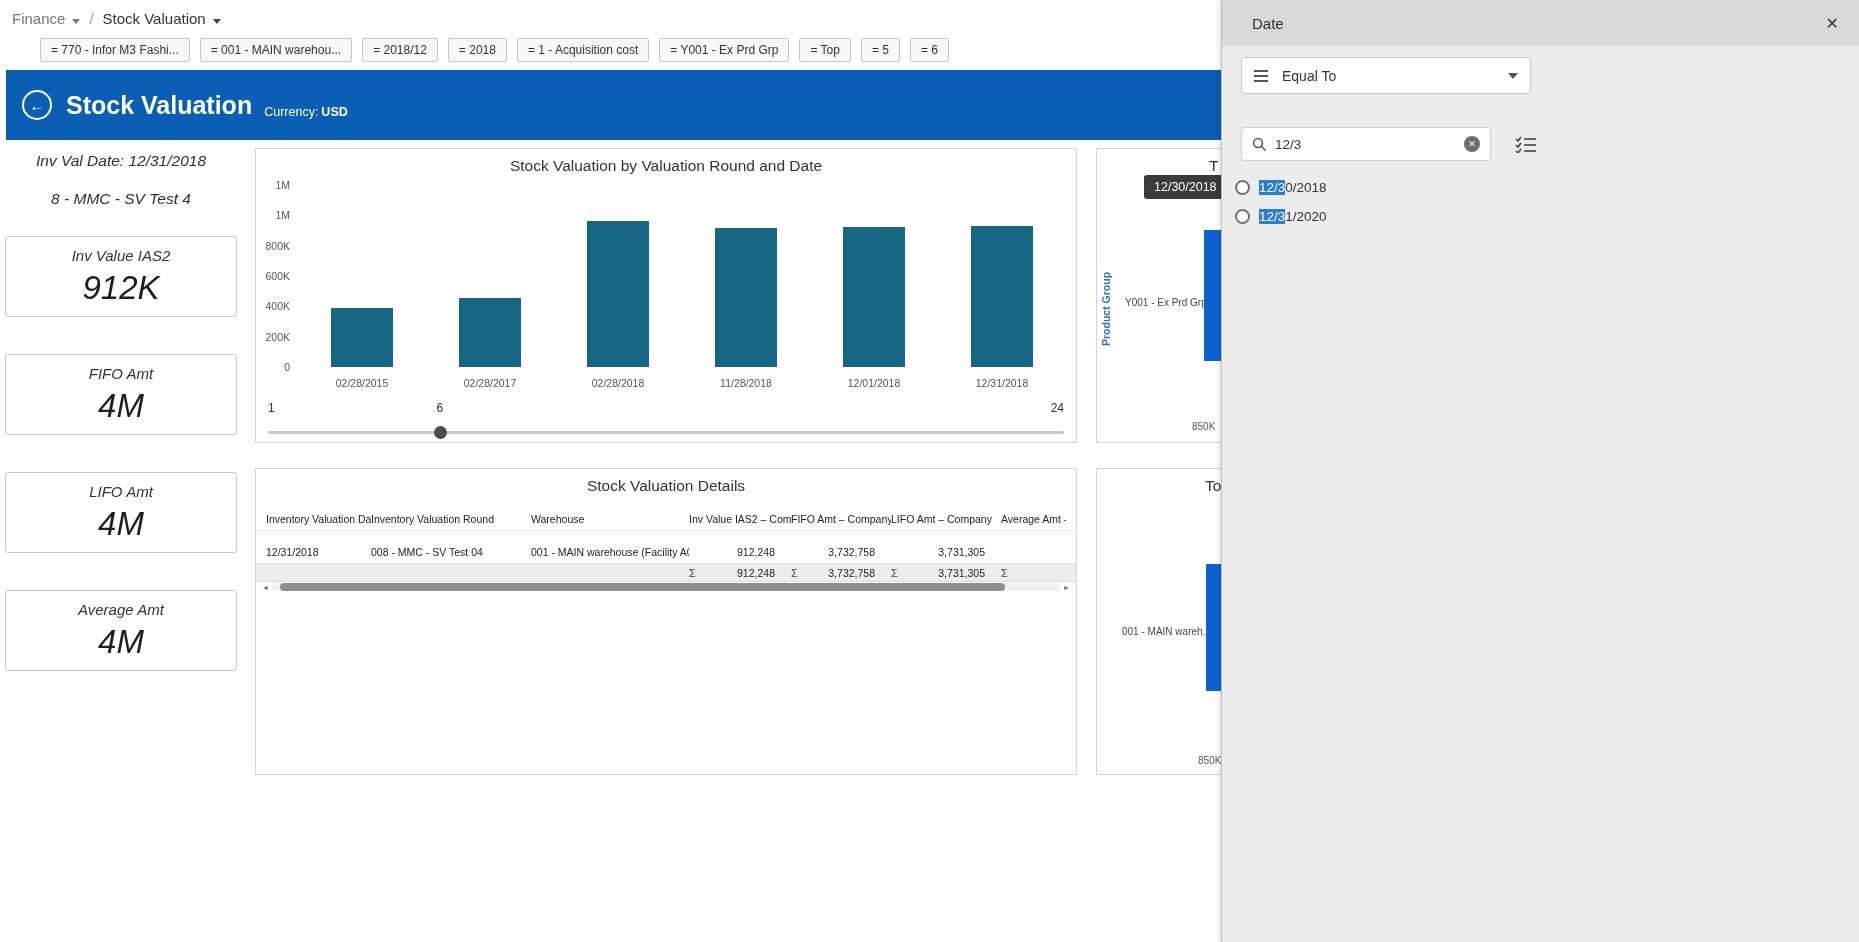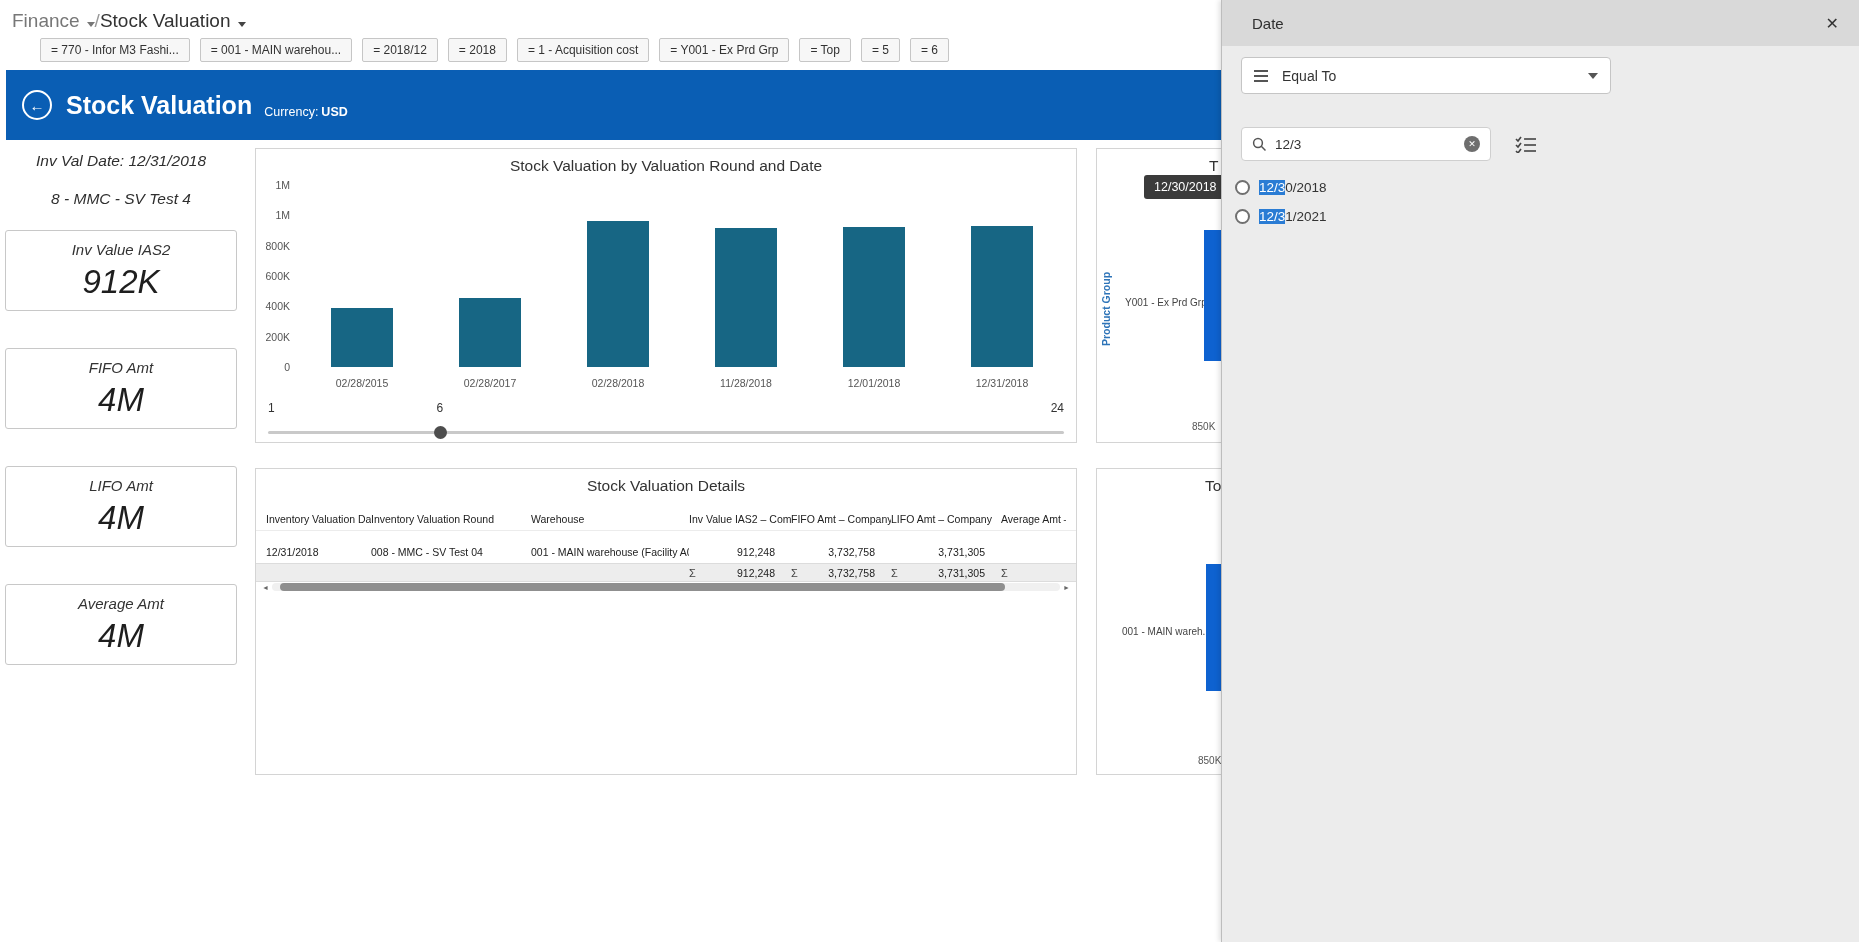--- a/index.html
+++ b/index.html
@@ -1,21 +1,21 @@
 <!DOCTYPE html>
 <html style="--banner: #0a5eb4; --bar: #176684; --rbar: #0e62d0; --hl: #2a7cd4; --tip: #3b3b3b;"><head>
 <meta charset="utf-8">
 <style>
   *{box-sizing:border-box;margin:0;padding:0;}
   html,body{width:1859px;height:942px;}
   body{position:relative;overflow:hidden;background:#fff;color:#333;
        font-family:"Liberation Sans",sans-serif;}
 
   
-  .breadcrumb{position:absolute;left:12px;top:10px;font-size:19px;display:flex;align-items:center;}
+  .breadcrumb{position:absolute;left:12px;top:10px;font-size:15px;display:flex;align-items:center;gap:9px;}
   .bc-muted{color:#777;cursor:pointer;}
   .bc-page{color:#333;cursor:pointer;}
   .bc-sep{color:#999;}
   .caret{display:inline-block;margin-left:7px;width:0;height:0;border-left:4px solid transparent;border-right:4px solid transparent;border-top:5px solid #777;}
   .bc-page .caret{border-top-color:#444;}
 
   
   .chips{position:absolute;left:8px;top:38px;display:flex;gap:10px;padding-left:32px;}
   .chip{font-size:12px;color:#333;background:#f7f7f7;border:1px solid #c6c6c6;border-radius:2px;padding:4px 10px;white-space:nowrap;cursor:pointer;}
 
@@ -23,21 +23,21 @@
   .banner{position:absolute;left:6px;top:70px;width:1215px;height:70px;background:var(--banner,#0a5eb4);color:#fff;display:flex;align-items:center;padding:0 16px;}
   .back-btn{width:30px;height:30px;border:2px solid #fff;border-radius:50%;display:flex;align-items:center;justify-content:center;font-size:15px;cursor:pointer;flex:0 0 auto;}
   .banner-title{font-size:25px;font-weight:bold;margin-left:14px;}
   .banner-currency{font-size:12.5px;margin-left:12px;margin-top:14px;}
   .banner-currency b{margin-left:3px;}
 
   
   .left-col{position:absolute;left:5px;top:152px;width:232px;text-align:center;font-style:italic;}
   .inv-date{font-size:15.5px;color:#2f2f2f;}
   .inv-sub{font-size:15.5px;color:#2f2f2f;margin-top:20px;}
-  #kpi-list{margin-top:22px;}
+  #kpi-list{margin-top:28px;}
   .kpi-card{border:1px solid #c8c8c8;border-radius:3px;background:#fff;height:81px;margin-bottom:37px;display:flex;flex-direction:column;align-items:center;justify-content:center;}
   .kpi-label{font-size:15px;color:#333;}
   .kpi-value{font-size:33px;color:#1e1e1e;margin-top:5px;}
 
   
   .card{position:absolute;background:#fff;border:1px solid #d4d4d4;}
   .card-title{position:absolute;left:0;right:0;top:8px;text-align:center;font-size:15.5px;color:#333;white-space:nowrap;}
 
   
   .main-chart{left:255px;top:148px;width:822px;height:295px;}
@@ -83,21 +83,21 @@
   .rc2-tick{position:absolute;left:101px;top:286px;font-size:10px;color:#555;}
 
   
   .tooltip{position:absolute;left:1144px;top:175px;background:var(--tip,#3b3b3b);color:#fff;font-size:12.5px;padding:5px 10px;border-radius:3px;z-index:5;white-space:nowrap;}
 
   
   .panel{position:absolute;left:1221px;top:0;width:638px;height:942px;background:#ececec;border-left:1px solid #bdbdbd;z-index:10;box-shadow:-2px 0 5px rgba(0,0,0,0.12);}
   .panel-header{height:46px;background:#d9d9d9;display:flex;align-items:center;padding:0 16px 0 30px;}
   .panel-title{font-size:15px;color:#2f2f2f;flex:1;}
   .panel-close{font-size:16px;color:#333;cursor:pointer;padding:2px 4px;}
-  .op-select{position:absolute;left:19px;top:57px;width:370px;height:37px;background:#fff;border:1px solid #c5c5c5;border-radius:4px;display:flex;align-items:center;padding:0 12px;cursor:pointer;}
+  .op-select{position:absolute;left:19px;top:57px;width:290px;height:37px;background:#fff;border:1px solid #c5c5c5;border-radius:4px;display:flex;align-items:center;padding:0 12px;cursor:pointer;}
   .op-icon{display:flex;flex-direction:column;gap:3px;margin-right:14px;}
   .op-icon i{display:block;width:14px;height:2px;background:#555;}
   .op-label{font-size:14px;color:#333;flex:1;}
   .op-caret{width:0;height:0;border-left:5px solid transparent;border-right:5px solid transparent;border-top:6px solid #555;}
   .search-row{position:absolute;left:19px;top:127px;display:flex;align-items:center;}
   .search-box{width:250px;height:34px;background:#fff;border:1px solid #cfcfcf;border-radius:4px;display:flex;align-items:center;padding:0 10px;}
   .search-box input{border:none;outline:none;background:transparent;font:13.5px "Liberation Sans",sans-serif;color:#333;flex:1;margin-left:8px;min-width:0;}
   .s-clear{width:16px;height:16px;border-radius:50%;background:#6e6e6e;color:#fff;font-size:9px;display:flex;align-items:center;justify-content:center;cursor:pointer;flex:0 0 auto;}
   .multi-icon{margin-left:24px;cursor:pointer;display:flex;}
   #panel-options{position:absolute;left:13px;top:173px;}
@@ -295,16 +295,16 @@
       </svg>
     </span>
   </div>
   <div id="panel-options">
       <div class="opt">
         <span class="radio"></span>
         <span class="opt-label"><span class="hl">12/3</span><span>0/2018</span></span>
       </div>
       <div class="opt">
         <span class="radio"></span>
-        <span class="opt-label"><span class="hl">12/3</span><span>1/2021</span></span>
+        <span class="opt-label"><span class="hl">12/3</span><span>1/2020</span></span>
       </div>
     </div>
 </aside>
 
 </body></html>

